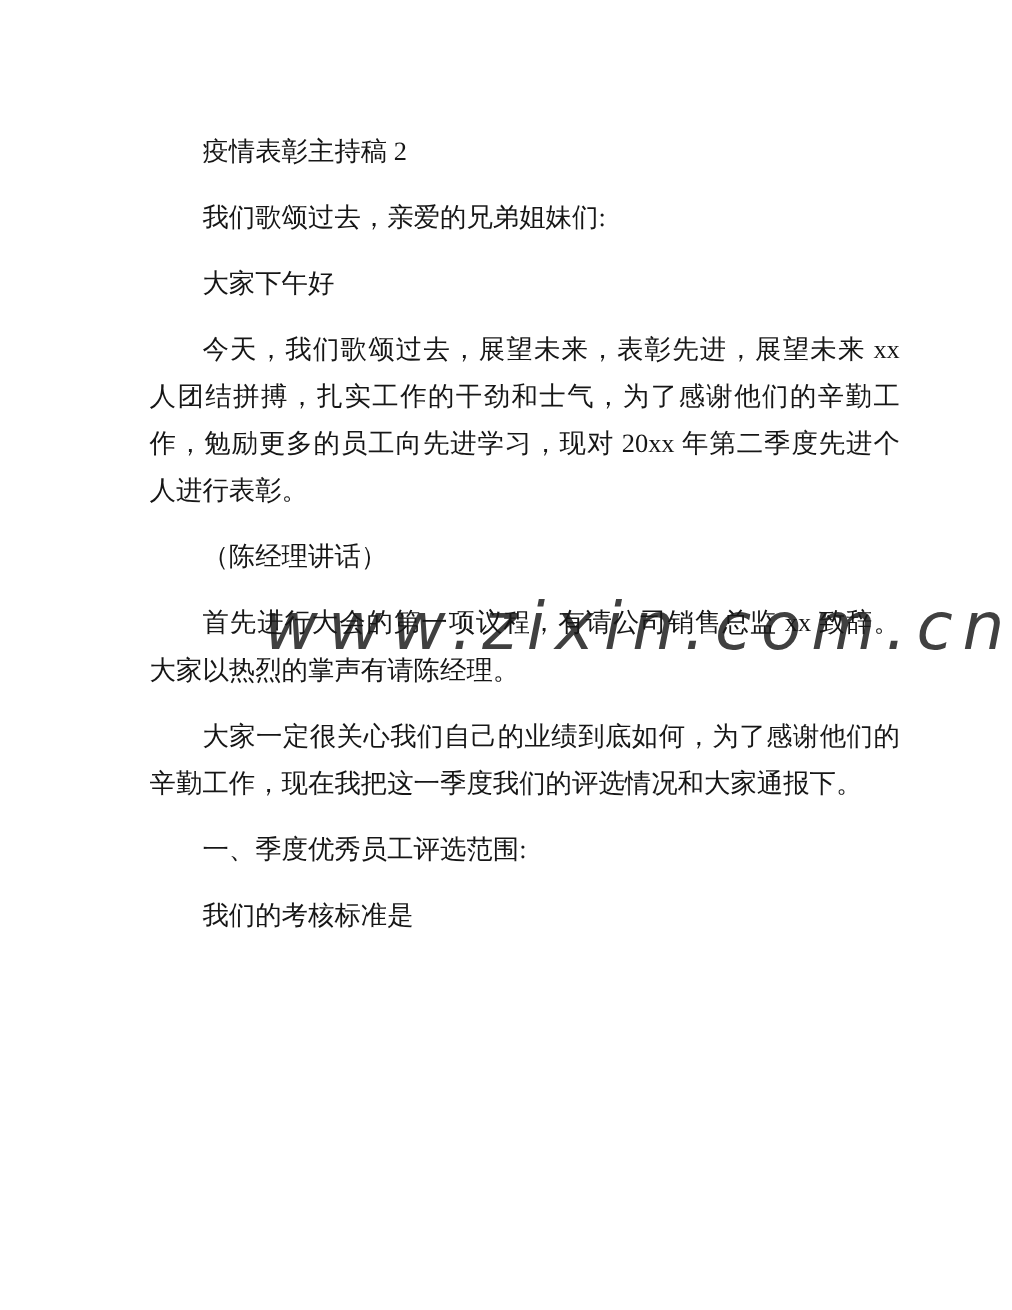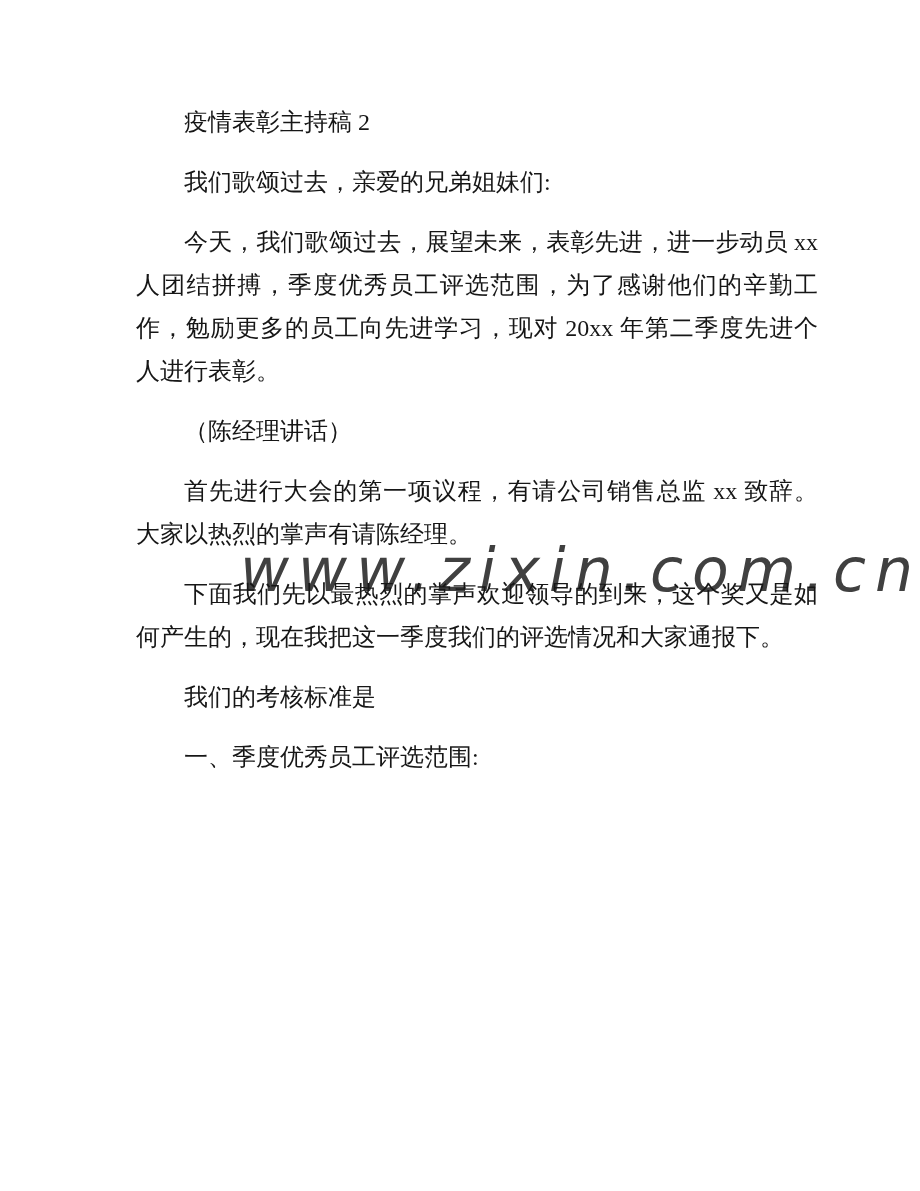--- a/index.html
+++ b/index.html
@@ -30,38 +30,39 @@
     font-style: italic;
   }
   .doc {
     position: absolute;
     left: 136px;
     top: 101px;
     width: 682px;
     z-index: 1;
   }
   .doc p {
-    margin: 0 0 17px 0;
+    margin: 16px 0 17px 0;
     font-size: 24px;
     line-height: 43px;
     color: #161616;
     text-align: justify;
     text-indent: 2em;
     word-break: break-all;
   }
 </style>
 </head>
 <body>
 
 <div class="page">
   <div class="watermark">www.zixin.com.cn</div>
 
   <div class="doc">
     <p>疫情表彰主持稿 2</p>
     <p>我们歌颂过去，亲爱的兄弟姐妹们:</p>
-    <p>今天，我们歌颂过去，展望未来，表彰先进，进一步动员 xx 人团结拼搏，季度优秀员工评选范围，为了感谢他们的辛勤工作，勉励更多的员工向先进学习，现对 20xx 年第二季度先进个人进行表彰。</p>
+    <p>大家下午好</p>
+    <p>今天，我们歌颂过去，展望未来，表彰先进，展望未来 xx 人团结拼搏，扎实工作的干劲和士气，为了感谢他们的辛勤工作，勉励更多的员工向先进学习，现对 20xx 年第二季度先进个人进行表彰。</p>
     <p>（陈经理讲话）</p>
     <p>首先进行大会的第一项议程，有请公司销售总监 xx 致辞。大家以热烈的掌声有请陈经理。</p>
-    <p>下面我们先以最热烈的掌声欢迎领导的到来，这个奖又是如何产生的，现在我把这一季度我们的评选情况和大家通报下。</p>
+    <p>大家一定很关心我们自己的业绩到底如何，为了感谢他们的辛勤工作，现在我把这一季度我们的评选情况和大家通报下。</p>
+    <p>一、季度优秀员工评选范围:</p>
     <p>我们的考核标准是</p>
-    <p>一、季度优秀员工评选范围:</p>
   </div>
 </div>
 
 </body></html>

